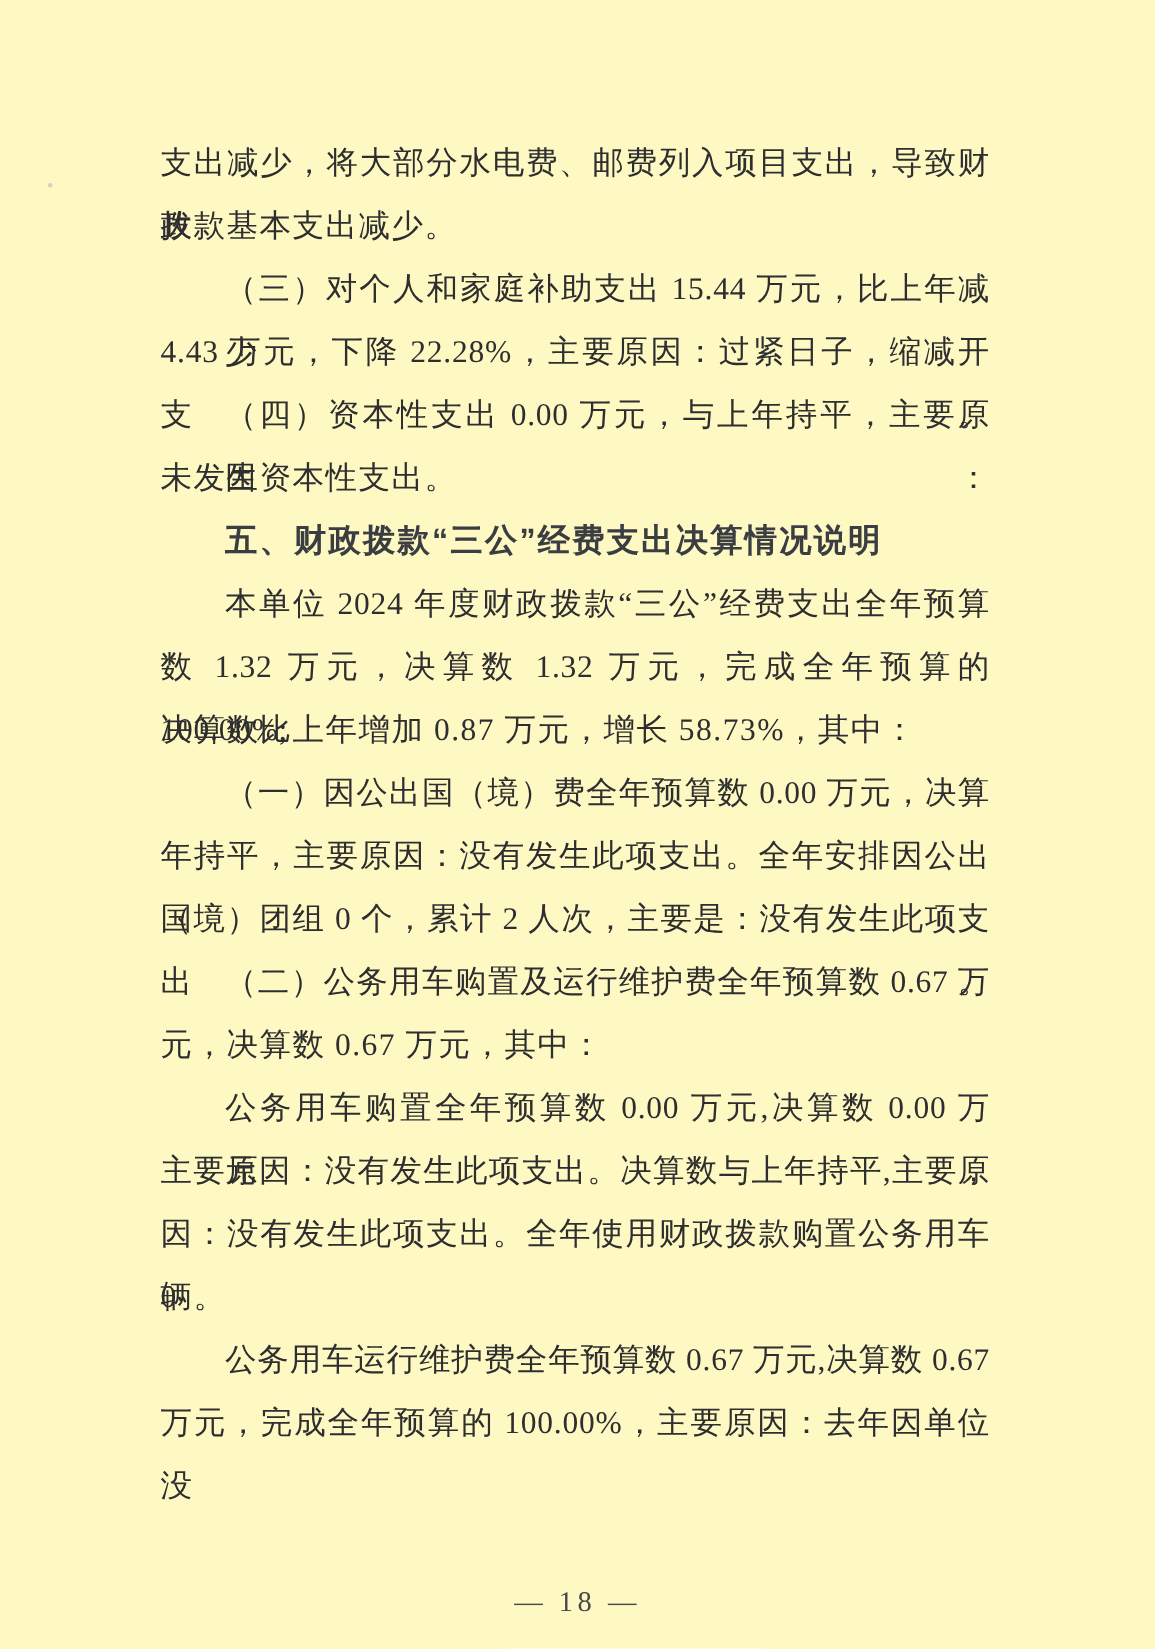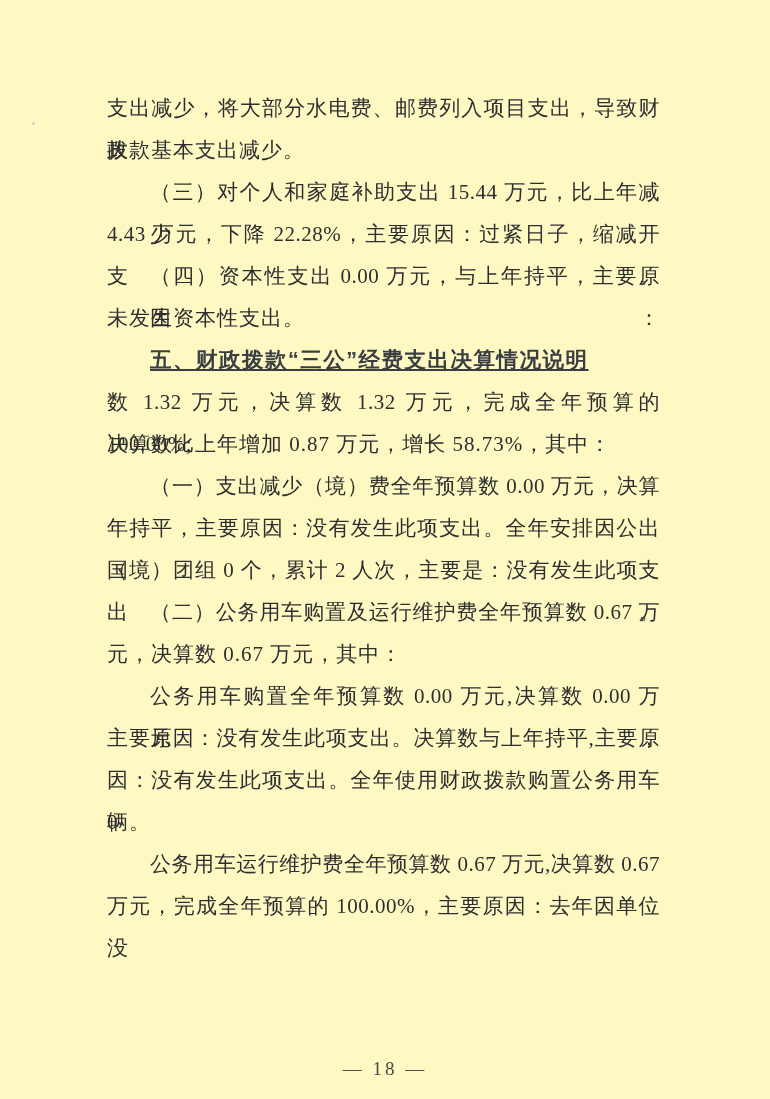--- a/index.html
+++ b/index.html
@@ -43,21 +43,20 @@
   }
   .line.indent {
     padding-left: 43px;
   }
   .line.heading {
     font-family: "Liberation Sans", sans-serif;
     font-weight: bold;
     font-size: 21.5px;
     color: #3a3e42;
     letter-spacing: 1.5px;
-    text-decoration: underline;
   }
   .footer {
     position: absolute;
     left: 0;
     top: 1058px;
     width: 770px;
     text-align: center;
   }
   .page-number {
     font-size: 19px;
@@ -81,23 +80,24 @@
 <div class="page">
   <div class="speck"></div>
   <div class="doc-body">
       <div class="line justify">支出减少，将大部分水电费、邮费列入项目支出，导致财政</div>
       <div class="line">拨款基本支出减少。</div>
       <div class="line indent justify">（三）对个人和家庭补助支出 15.44 万元，比上年减少</div>
       <div class="line justify">4.43 万元，下降 22.28%，主要原因：过紧日子，缩减开支。</div>
       <div class="line indent justify">（四）资本性支出 0.00 万元，与上年持平，主要原因：</div>
       <div class="line">未发生资本性支出。</div>
       <div class="line indent heading">五、财政拨款“三公”经费支出决算情况说明</div>
+      <div class="line indent justify">本单位 2024 年度财政拨款“三公”经费支出全年预算</div>
       <div class="line justify">数 1.32 万元，决算数 1.32 万元，完成全年预算的 100.00%;</div>
       <div class="line">决算数比上年增加 0.87 万元，增长 58.73%，其中：</div>
-      <div class="line indent justify">（一）支出减少（境）费全年预算数 0.00 万元，决算</div>
+      <div class="line indent justify">（一）因公出国（境）费全年预算数 0.00 万元，决算</div>
       <div class="line justify">年持平，主要原因：没有发生此项支出。全年安排因公出国</div>
       <div class="line justify">（境）团组 0 个，累计 2 人次，主要是：没有发生此项支出。</div>
       <div class="line indent justify">（二）公务用车购置及运行维护费全年预算数 0.67 万</div>
       <div class="line">元，决算数 0.67 万元，其中：</div>
       <div class="line indent justify">公务用车购置全年预算数 0.00 万元,决算数 0.00 万元，</div>
       <div class="line justify">主要原因：没有发生此项支出。决算数与上年持平,主要原</div>
       <div class="line justify">因：没有发生此项支出。全年使用财政拨款购置公务用车 0</div>
       <div class="line">辆。</div>
       <div class="line indent justify">公务用车运行维护费全年预算数 0.67 万元,决算数 0.67</div>
       <div class="line justify">万元，完成全年预算的 100.00%，主要原因：去年因单位没</div>

